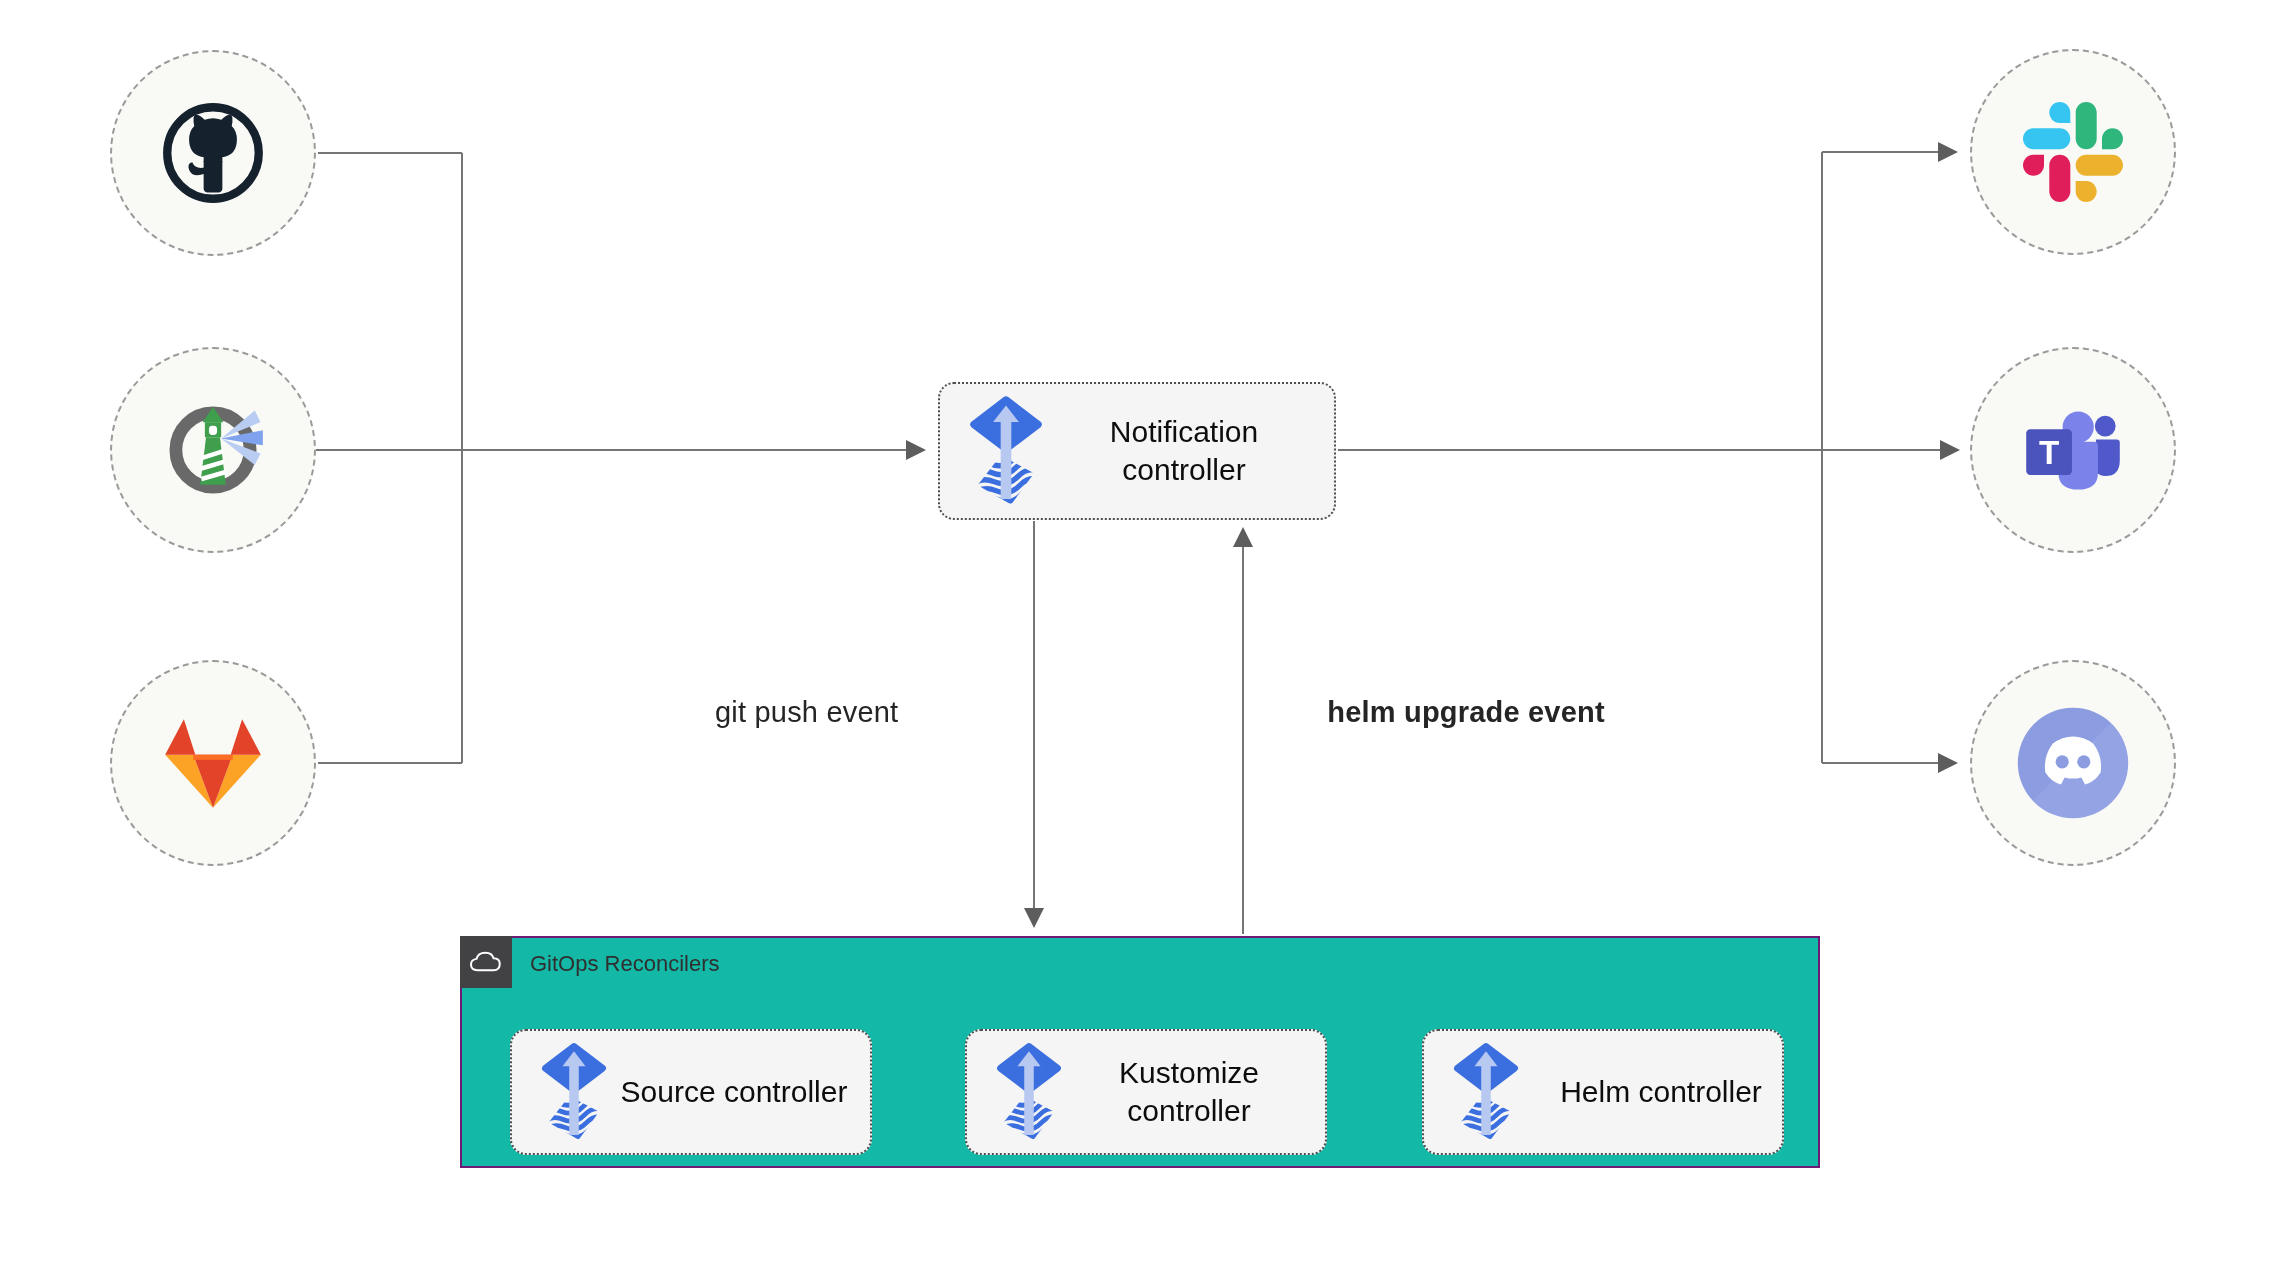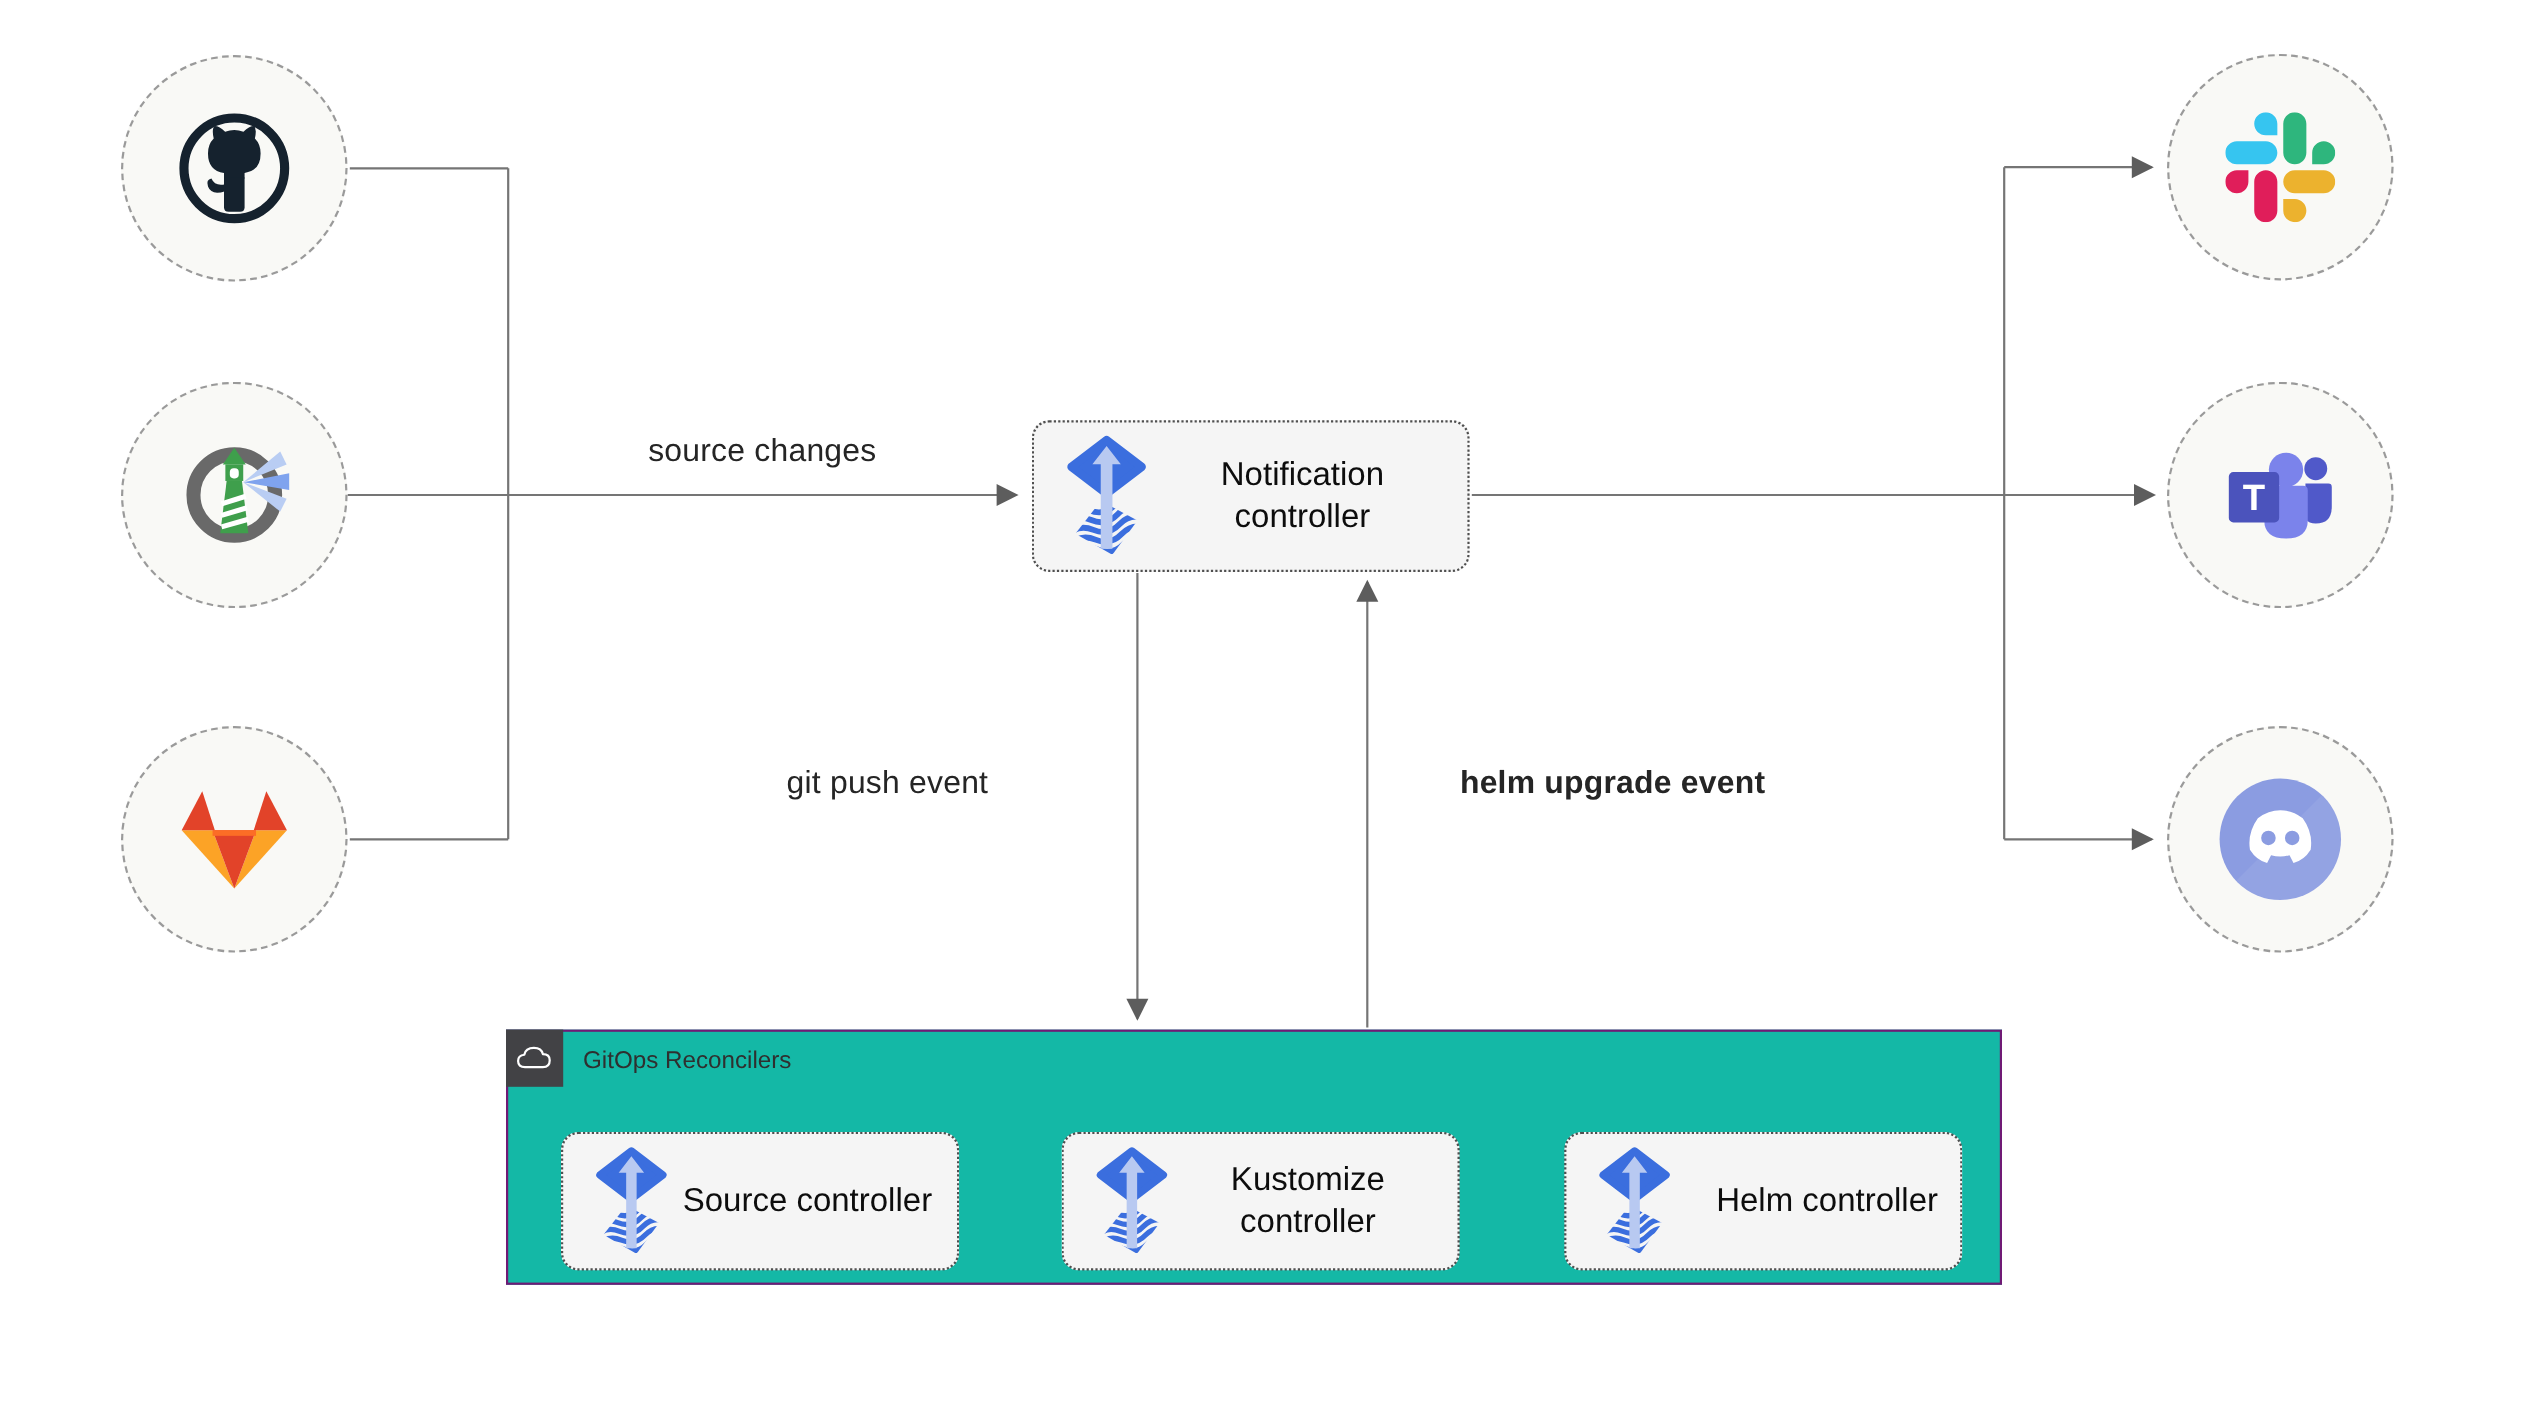--- a/index.html
+++ b/index.html
@@ -171,21 +171,20 @@
     </svg>
   </div>
 
   <div class="ctrl-box" id="notification-box">
     <svg class="flux" width="76" height="114" viewBox="0 0 100 150">
       <use href="#flux"></use>
     </svg>
     <div class="ctrl-label">Notification controller</div>
   </div>
 
-  <div class="edge-label" style="left:493px;top:394px;width:400px;text-align:center;">source changes</div>
   <div class="edge-label" style="left:715px;top:696px;width:300px;">git push event</div>
   <div class="edge-label" style="left:1266px;top:696px;width:400px;text-align:center;font-weight:bold;">helm upgrade event</div>
 
   <div id="reconcilers">
     <div class="badge">
       <svg width="36" height="30" viewBox="0 0 56 48">
         <path d="M14 37 Q4 37 4 28 Q4 20 13 19 Q15 9 27 9 Q38 9 40 18 Q50 18 50 27 Q50 37 40 37 Z" fill="none" stroke="#ffffff" stroke-width="3.2" stroke-linejoin="round"></path>
       </svg>
     </div>
     <div class="title">GitOps Reconcilers</div>

